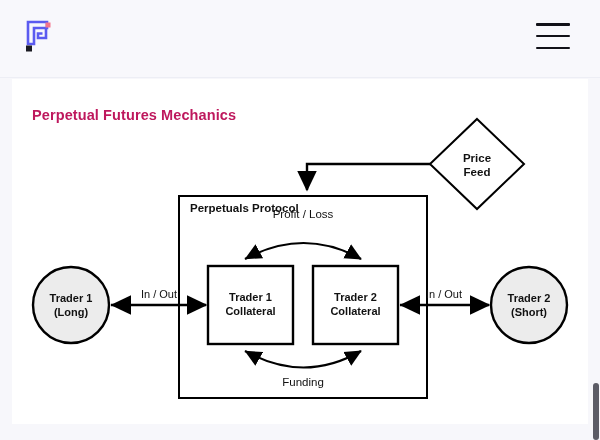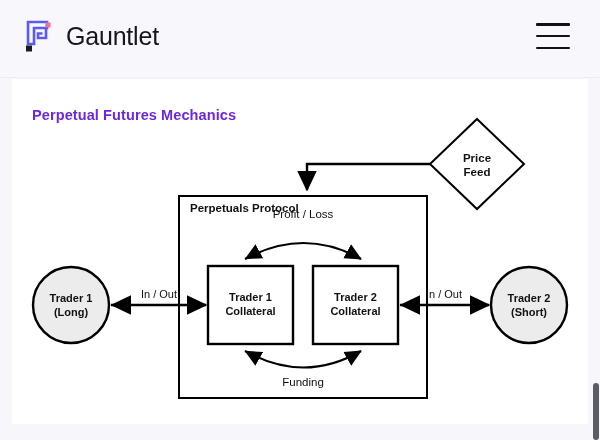--- a/index.html
+++ b/index.html
@@ -74,21 +74,21 @@
     height: 345px;
     background: #ffffff;
     box-sizing: border-box;
   }
   #diagram-title {
     position: absolute;
     left: 20px;
     top: 28px;
     font-size: 14.5px;
     font-weight: bold;
-    color: #6d28d9;
+    color: #be185d;
     letter-spacing: 0.1px;
   }
   #diagram-svg {
     position: absolute;
     left: 0;
     top: 0;
   }
 
   
   #page-scrollbar {
@@ -125,21 +125,20 @@
 
         <path d="M23 3 H4 V25 H10 V9 H23 Z" fill="none" stroke="#5b5bf0" stroke-width="2.6"></path>
 
         <path d="M22 9 V19 H14 V14.5 H18.5" fill="none" stroke="#5b5bf0" stroke-width="2.6"></path>
 
         <rect x="21.5" y="3.5" width="5" height="5" fill="#f4748c"></rect>
 
         <rect x="2" y="26.5" width="6" height="6" fill="#1a1a22"></rect>
       </svg>
     </div>
-    <div id="brand-name">Gauntlet</div>
   </div>
 
   <div id="menu-button">
     <span></span>
     <span></span>
     <span></span>
   </div>
 
 </div>
 

